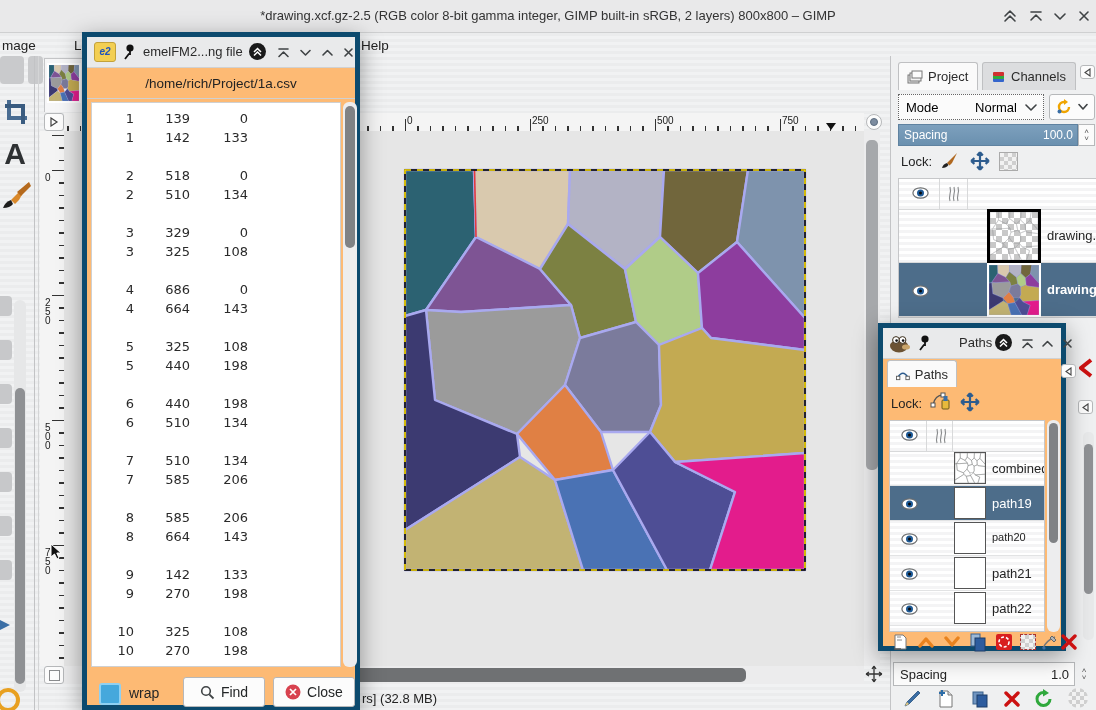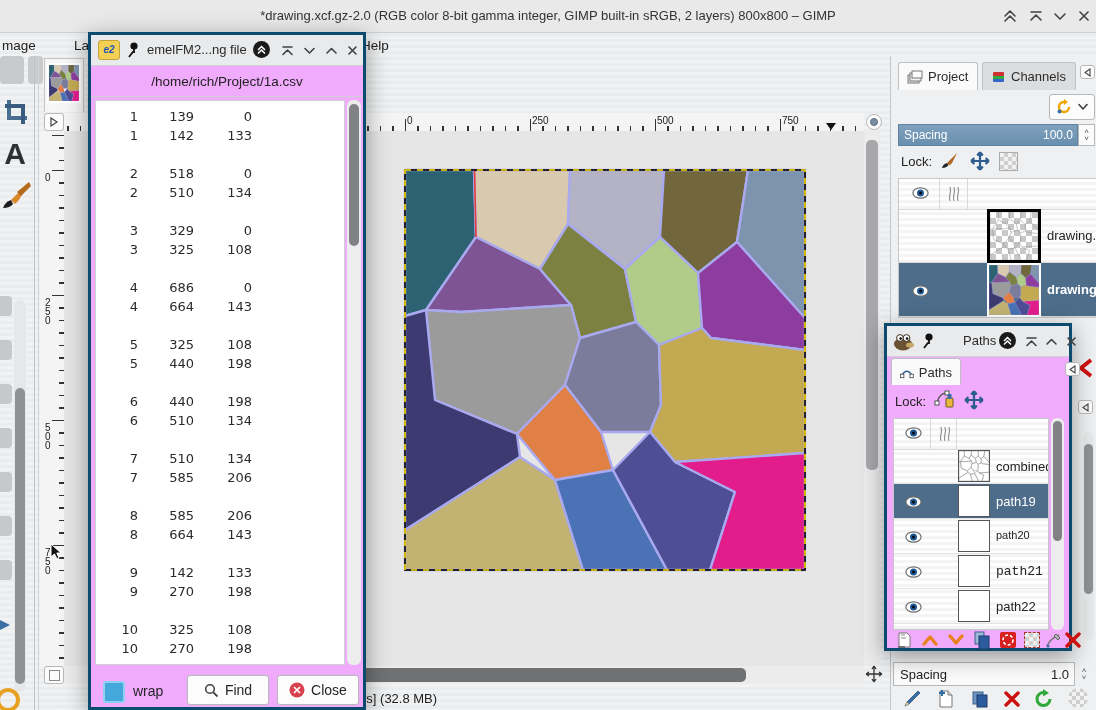--- a/index.html
+++ b/index.html
@@ -26,21 +26,21 @@
     background-size:100% 5px,100% 12px;
     background-position:341px bottom,341px bottom;
     background-repeat:repeat-x,repeat-x;}
   .vruler{background:#f4f4f4;border-right:1px solid #555;
     background-image:
       repeating-linear-gradient(180deg,#333 0 1px,transparent 1px 12.5px),
       repeating-linear-gradient(180deg,#333 0 1px,transparent 1px 125px);
     background-size:5px 100%,12px 100%;
     background-position:right 39px,right 39px;
     background-repeat:repeat-y,repeat-y;}
-  .dialog{background:#f0abfc;border:3px solid #0c4a6e;box-shadow:0 6px 22px rgba(0,0,0,.38);margin-left:6px;}
+  .dialog{background:#fdba74;border:5px solid #0c4a6e;box-shadow:0 6px 22px rgba(0,0,0,.38);}
   .dlg-titlebar{height:30px;background:#e9eaeb;border-bottom:1px solid #d0d1d2;position:relative;}
   .dlg-title{font-size:13px;color:#2b2b2b;line-height:30px;}
   .badge{width:17px;height:17px;border-radius:50%;background:#1a1a1a;display:flex;align-items:center;justify-content:center;}
   .glyph{stroke:#3f4345;stroke-width:1.6;fill:none;stroke-linecap:round;stroke-linejoin:round;}
   .v-row{height:19px;display:flex;font-size:13px;color:#2a2a2a;font-family:"DejaVu Sans",sans-serif;}
   .v-c1{width:30px;text-align:right;}
   .v-c2{width:56px;text-align:right;}
   .v-c3{width:58px;text-align:right;}
   .v-group{margin-bottom:19px;}
   .tab{box-sizing:border-box;border:1px solid #bfc0c2;border-bottom:none;border-radius:3px 3px 0 0;
@@ -97,21 +97,21 @@
         <polygon points="0,146 21,140 30,230 112,264 115,287 0,360" fill="none" stroke="#8a8c8e" stroke-width="6"></polygon>
         <polygon points="0,360 115,287 150,310 178,400 0,400" fill="none" stroke="#8a8c8e" stroke-width="6"></polygon>
         <polygon points="150,310 208,300 262,400 178,400" fill="none" stroke="#8a8c8e" stroke-width="6"></polygon>
         <polygon points="208,300 245,262 270,292 330,322 305,400 262,400" fill="none" stroke="#8a8c8e" stroke-width="6"></polygon>
         <polygon points="270,292 400,283 400,400 305,400 330,322" fill="none" stroke="#8a8c8e" stroke-width="6"></polygon>
       </g>
   </defs>
 </svg>
 
 <div class="abs titlebar">
-  <div class="abs tt">*drawing.xcf.gz-2.0 (RGB color 8-bit gamma integer, GIMP built-in sRGB, 2 layers) 800x800 – GIMP</div>
+  <div class="abs tt">*drawing.xcf.gz-2.5 (RGB color 8-bit gamma integer, GIMP built-in sRGB, 2 layers) 800x800 – GIMP</div>
   <div class="abs wbtn" style="left:1000px">
     <svg width="14" height="14">
         <path class="glyph" d="M2 7 L7 2 L12 7 M2 12 L7 7 L12 12"></path>
       </svg>
   </div>
   <div class="abs wbtn" style="left:1026px">
     <svg width="14" height="14">
         <path class="glyph" d="M2 3 H12 M2 11 L7 6 L12 11"></path>
       </svg>
   </div>
@@ -252,20 +252,27 @@
       <rect x="2" y="2" width="11" height="4" rx="1" fill="#d03030"></rect>
     </svg>
     <span>Channels</span>
   </div>
   <div class="abs btn" style="left:189px;top:9px;width:15px;height:14px">
     <svg width="9" height="9">
         <path d="M7 1 L2 4.5 L7 8 Z" fill="none" stroke="#444" stroke-width="1.1"></path>
       </svg>
   </div>
 
+  <div class="abs" style="left:7px;top:38px;width:146px;height:26px;border:1px dotted #666;background:#fbfbfb;box-sizing:border-box">
+    <span class="abs" style="left:7px;top:5px;font-size:13px">Mode</span>
+    <span class="abs" style="right:26px;top:5px;font-size:13px">Normal</span>
+    <svg class="abs" style="right:6px;top:8px" width="12" height="9">
+        <path class="glyph" d="M1 2 L6 7 L11 2"></path>
+      </svg>
+  </div>
   <div class="abs btn" style="left:158px;top:38px;width:46px;height:26px">
     <svg width="16" height="16" viewBox="0 0 16 16">
       <path d="M13 8 A5 5 0 1 1 8 3" fill="none" stroke="#f0a500" stroke-width="2.4"></path>
       <path d="M8 0 L12 3 L8 6 Z" fill="#f0a500"></path>
       <circle cx="3.5" cy="12.5" r="2" fill="#3a6ea5"></circle>
     </svg>
     <svg width="10" height="8">
         <path class="glyph" d="M1 1.5 L5 6 L9 1.5"></path>
       </svg>
   </div>
@@ -672,40 +679,40 @@
           <div class="eyecell abs" style="left: 8px; top: 11px; width: 22px; height: 14px;">
             <svg width="17" height="12" viewBox="0 0 17 12">
               <ellipse cx="8.5" cy="6" rx="7.6" ry="5.2" fill="#fff" stroke="#6a6c6e" stroke-width="1.2"></ellipse>
               <circle cx="8.5" cy="6" r="3.5" fill="#1e5a96"></circle>
               <circle cx="8.5" cy="6" r="1.5" fill="#0b0b0b"></circle>
             </svg>
           </div>
           <div class="abs" style="left: 64px; top: 1px; width: 32px; height: 32px; background: rgb(255, 255, 255); border: 1px solid rgb(85, 85, 85); box-sizing: border-box;"></div>
           <span class="abs" style="left: 102px; top: 10px; font-size: 11px; color: rgb(35, 35, 35);">path20</span>
         </div>
-        <div class="lrow" style="height: 35px; border-bottom: 1px solid rgb(226, 227, 228); position: relative; font-family: Liberation Mono, monospace;">
-          <div class="eyecell abs" style="left: 8px; top: 11px; width: 22px; height: 14px;">
-            <svg width="17" height="12" viewBox="0 0 17 12">
-              <ellipse cx="8.5" cy="6" rx="7.6" ry="5.2" fill="#fff" stroke="#6a6c6e" stroke-width="1.2"></ellipse>
-              <circle cx="8.5" cy="6" r="3.5" fill="#1e5a96"></circle>
-              <circle cx="8.5" cy="6" r="1.5" fill="#0b0b0b"></circle>
-            </svg>
-          </div>
-          <div class="abs" style="left: 64px; top: 1px; width: 32px; height: 32px; background: rgb(255, 255, 255); border: 1px solid rgb(85, 85, 85); box-sizing: border-box;"></div>
-          <span class="abs" style="left: 102px; top: 10px; font-size: 13px; color: rgb(35, 35, 35);">path21</span>
-        </div>
         <div class="lrow" style="height: 35px; border-bottom: 1px solid rgb(226, 227, 228); position: relative;">
           <div class="eyecell abs" style="left: 8px; top: 11px; width: 22px; height: 14px;">
             <svg width="17" height="12" viewBox="0 0 17 12">
               <ellipse cx="8.5" cy="6" rx="7.6" ry="5.2" fill="#fff" stroke="#6a6c6e" stroke-width="1.2"></ellipse>
               <circle cx="8.5" cy="6" r="3.5" fill="#1e5a96"></circle>
               <circle cx="8.5" cy="6" r="1.5" fill="#0b0b0b"></circle>
             </svg>
           </div>
           <div class="abs" style="left: 64px; top: 1px; width: 32px; height: 32px; background: rgb(255, 255, 255); border: 1px solid rgb(85, 85, 85); box-sizing: border-box;"></div>
+          <span class="abs" style="left: 102px; top: 10px; font-size: 13px; color: rgb(35, 35, 35);">path21</span>
+        </div>
+        <div class="lrow" style="height: 35px; border-bottom: 1px solid rgb(226, 227, 228); position: relative;">
+          <div class="eyecell abs" style="left: 8px; top: 11px; width: 22px; height: 14px;">
+            <svg width="17" height="12" viewBox="0 0 17 12">
+              <ellipse cx="8.5" cy="6" rx="7.6" ry="5.2" fill="#fff" stroke="#6a6c6e" stroke-width="1.2"></ellipse>
+              <circle cx="8.5" cy="6" r="3.5" fill="#1e5a96"></circle>
+              <circle cx="8.5" cy="6" r="1.5" fill="#0b0b0b"></circle>
+            </svg>
+          </div>
+          <div class="abs" style="left: 64px; top: 1px; width: 32px; height: 32px; background: rgb(255, 255, 255); border: 1px solid rgb(85, 85, 85); box-sizing: border-box;"></div>
           <span class="abs" style="left: 102px; top: 10px; font-size: 13px; color: rgb(35, 35, 35);">path22</span>
         </div>
       </div>
   </div>
   <div class="abs" style="left:164px;top:92px;width:13px;height:212px;background:#ededee;border-radius:6px">
     <div class="abs scroll-thumb" style="left:2px;top:3px;width:9px;height:120px;background:#808285"></div>
   </div>
 
   <div class="abs toolicon" style="left:6px;top:304px;width:22px;height:20px">
     <svg width="17" height="18">

